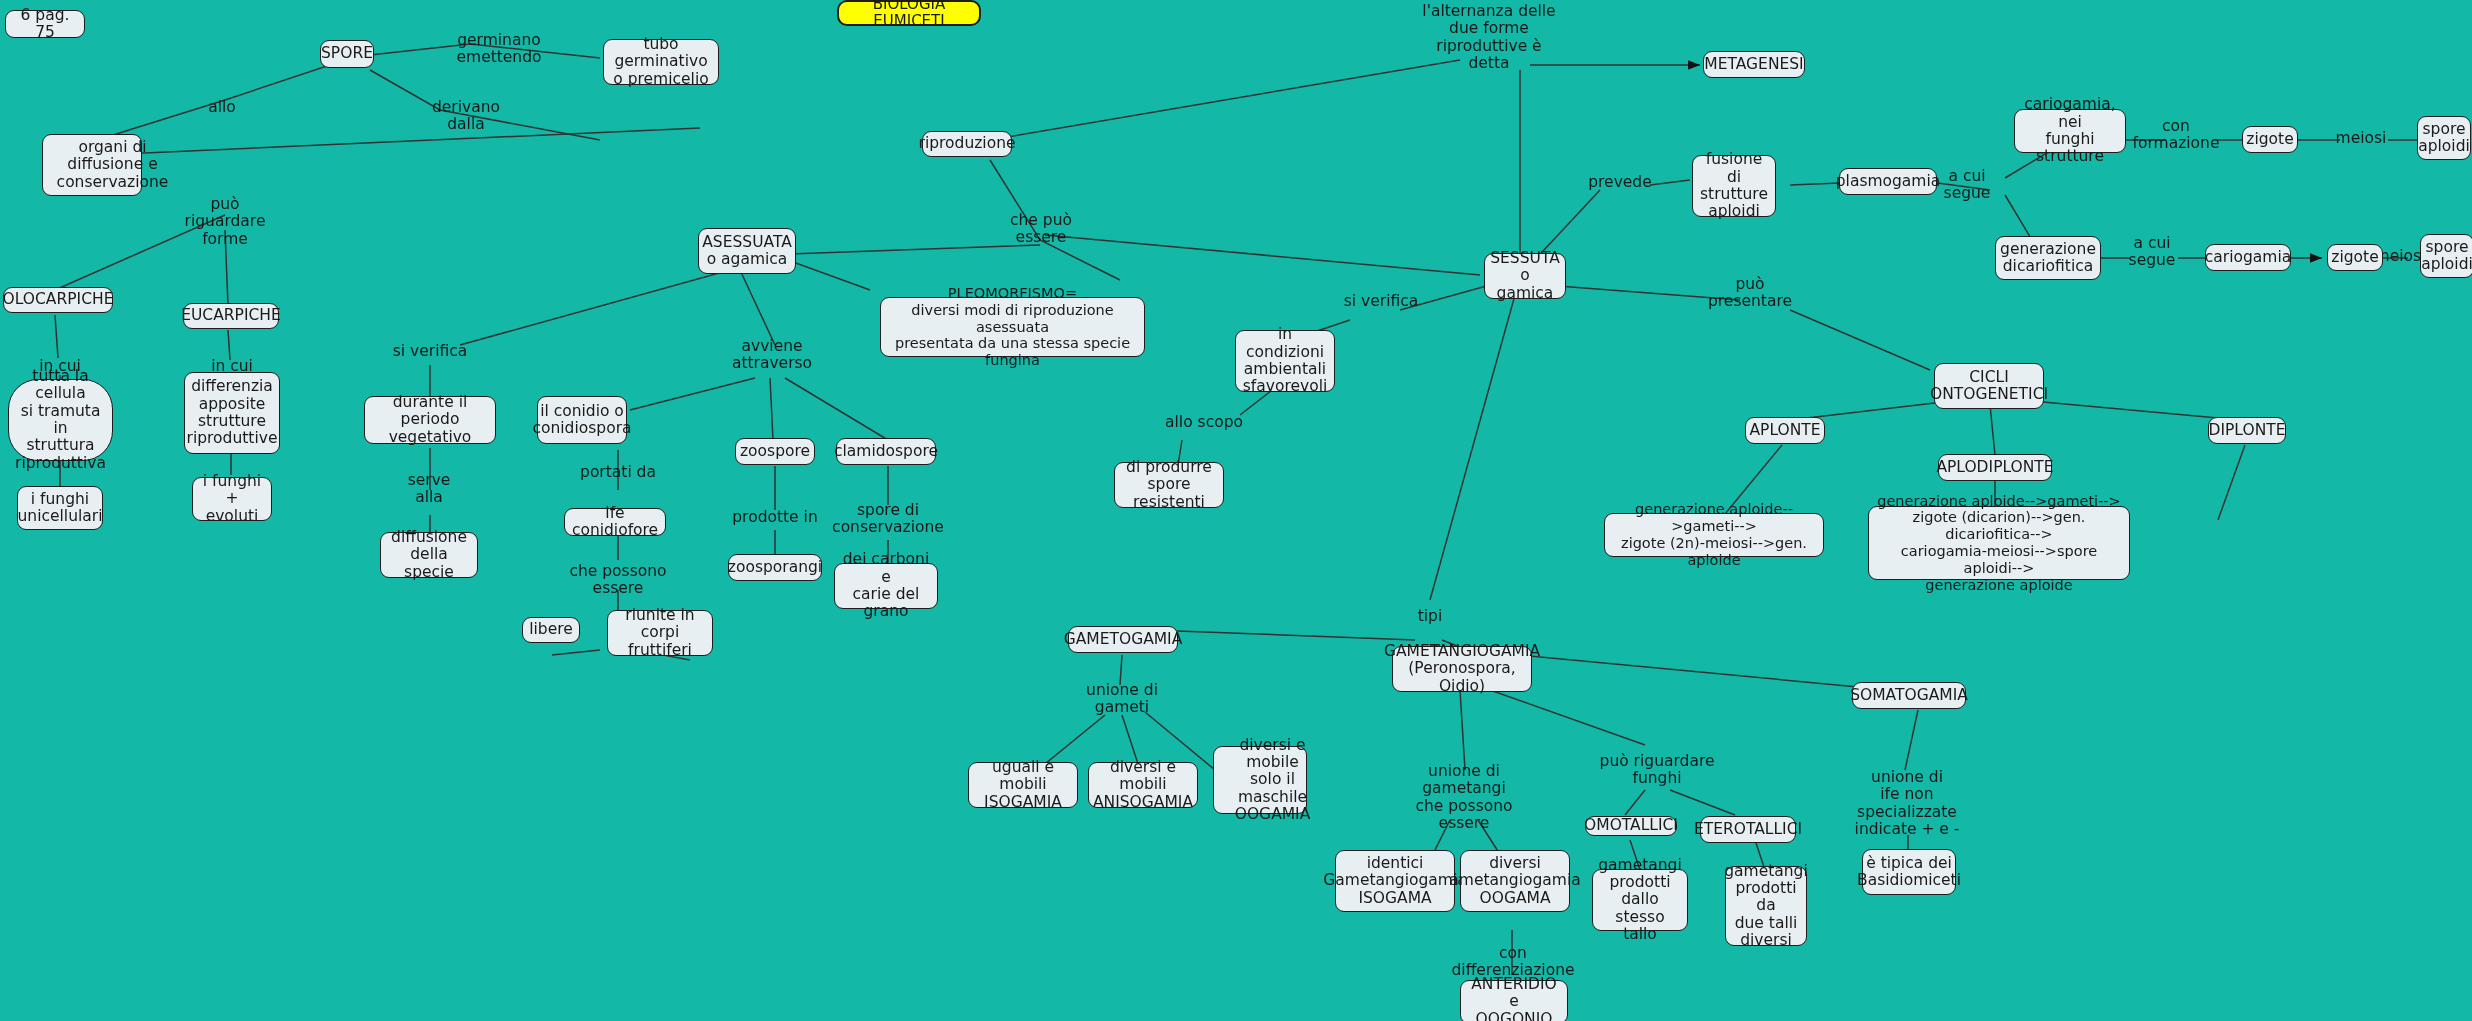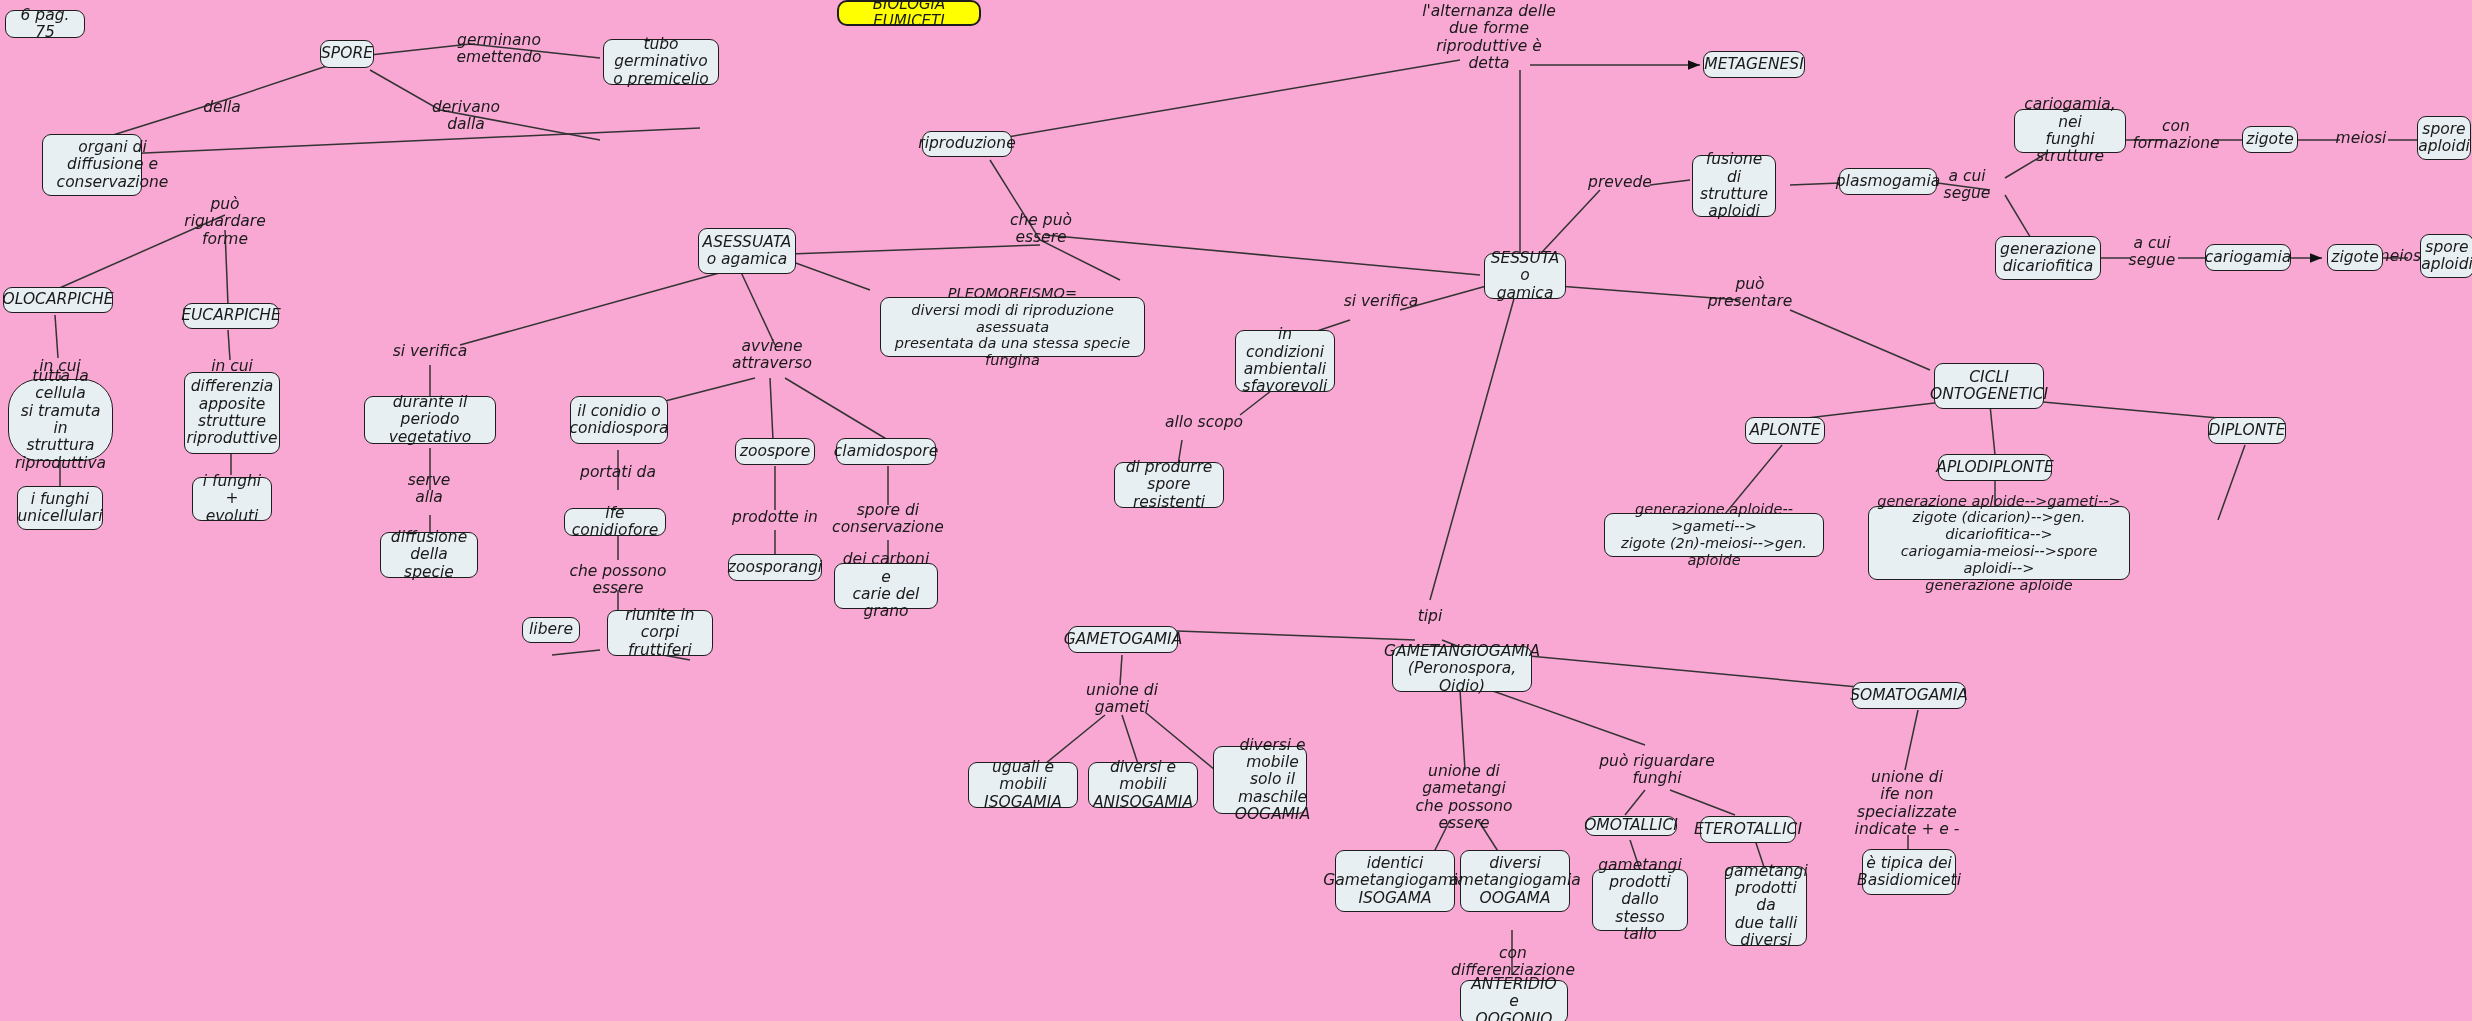--- a/index.html
+++ b/index.html
@@ -4,24 +4,23 @@
 <style>
   html, body {
     margin: 0;
     padding: 0;
     background: #ffffff;
   }
   #canvas {
     position: relative;
     width: 2472px;
     height: 1021px;
-    background: #f9a8d4;
+    background: #14b8a6;
     font-family: "DejaVu Sans", sans-serif;
     overflow: hidden;
-    font-style: italic;
   }
   #edge-layer {
     position: absolute;
     left: 0; top: 0;
     width: 2472px;
     height: 1021px;
     pointer-events: none;
   }
   .node {
     position: absolute;
@@ -200,21 +199,21 @@
 o agamica</div>
   <div class="node wide-text" style="left:880px; top:297px; width:265px; height:60px;">PLEOMORFISMO=
 diversi modi di riproduzione asessuata
 presentata da una stessa specie fungina</div>
 
   <div class="node" style="left:364px; top:396px; width:132px; height:48px;">durante il periodo
 vegetativo</div>
   <div class="node" style="left:380px; top:532px; width:98px;  height:46px;">diffusione
 della specie</div>
 
-  <div class="node" style="left:570px; top:396px; width:98px;  height:48px;">il conidio o
+  <div class="node" style="left:537px; top:396px; width:90px;  height:48px;">il conidio o
 conidiospora</div>
   <div class="node" style="left:564px; top:508px; width:102px; height:28px;">ife conidiofore</div>
   <div class="node" style="left:522px; top:617px; width:58px;  height:26px;">libere</div>
   <div class="node" style="left:607px; top:610px; width:106px; height:46px;">riunite in
 corpi fruttiferi</div>
 
   <div class="node" style="left:735px; top:438px; width:80px;  height:27px;">zoospore</div>
   <div class="node" style="left:728px; top:554px; width:94px;  height:27px;">zoosporangi</div>
   <div class="node" style="left:836px; top:438px; width:100px; height:27px;">clamidospore</div>
   <div class="node" style="left:834px; top:563px; width:104px; height:46px;">dei carboni e
@@ -286,21 +285,21 @@
 stesso tallo</div>
   <div class="node" style="left:1725px;top:866px; width:82px;  height:80px;">gametangi
 prodotti da
 due talli
 diversi</div>
 
   <div class="node" style="left:1852px;top:682px; width:114px; height:27px;">SOMATOGAMIA</div>
   <div class="node" style="left:1862px;top:849px; width:94px;  height:46px;">è tipica dei
 Basidiomiceti</div>
 
-  <div class="label" style="left:222px; top:108px;">della</div>
+  <div class="label" style="left:222px; top:108px;">allo</div>
   <div class="label" style="left:499px; top:49px;">germinano
 emettendo</div>
   <div class="label" style="left:466px; top:116px;">derivano
 dalla</div>
   <div class="label" style="left:225px; top:222px;">può
 riguardare
 forme</div>
   <div class="label" style="left:60px;  top:367px;">in cui</div>
   <div class="label" style="left:232px; top:367px;">in cui</div>
   <div class="label" style="left:1041px;top:229px;">che può

